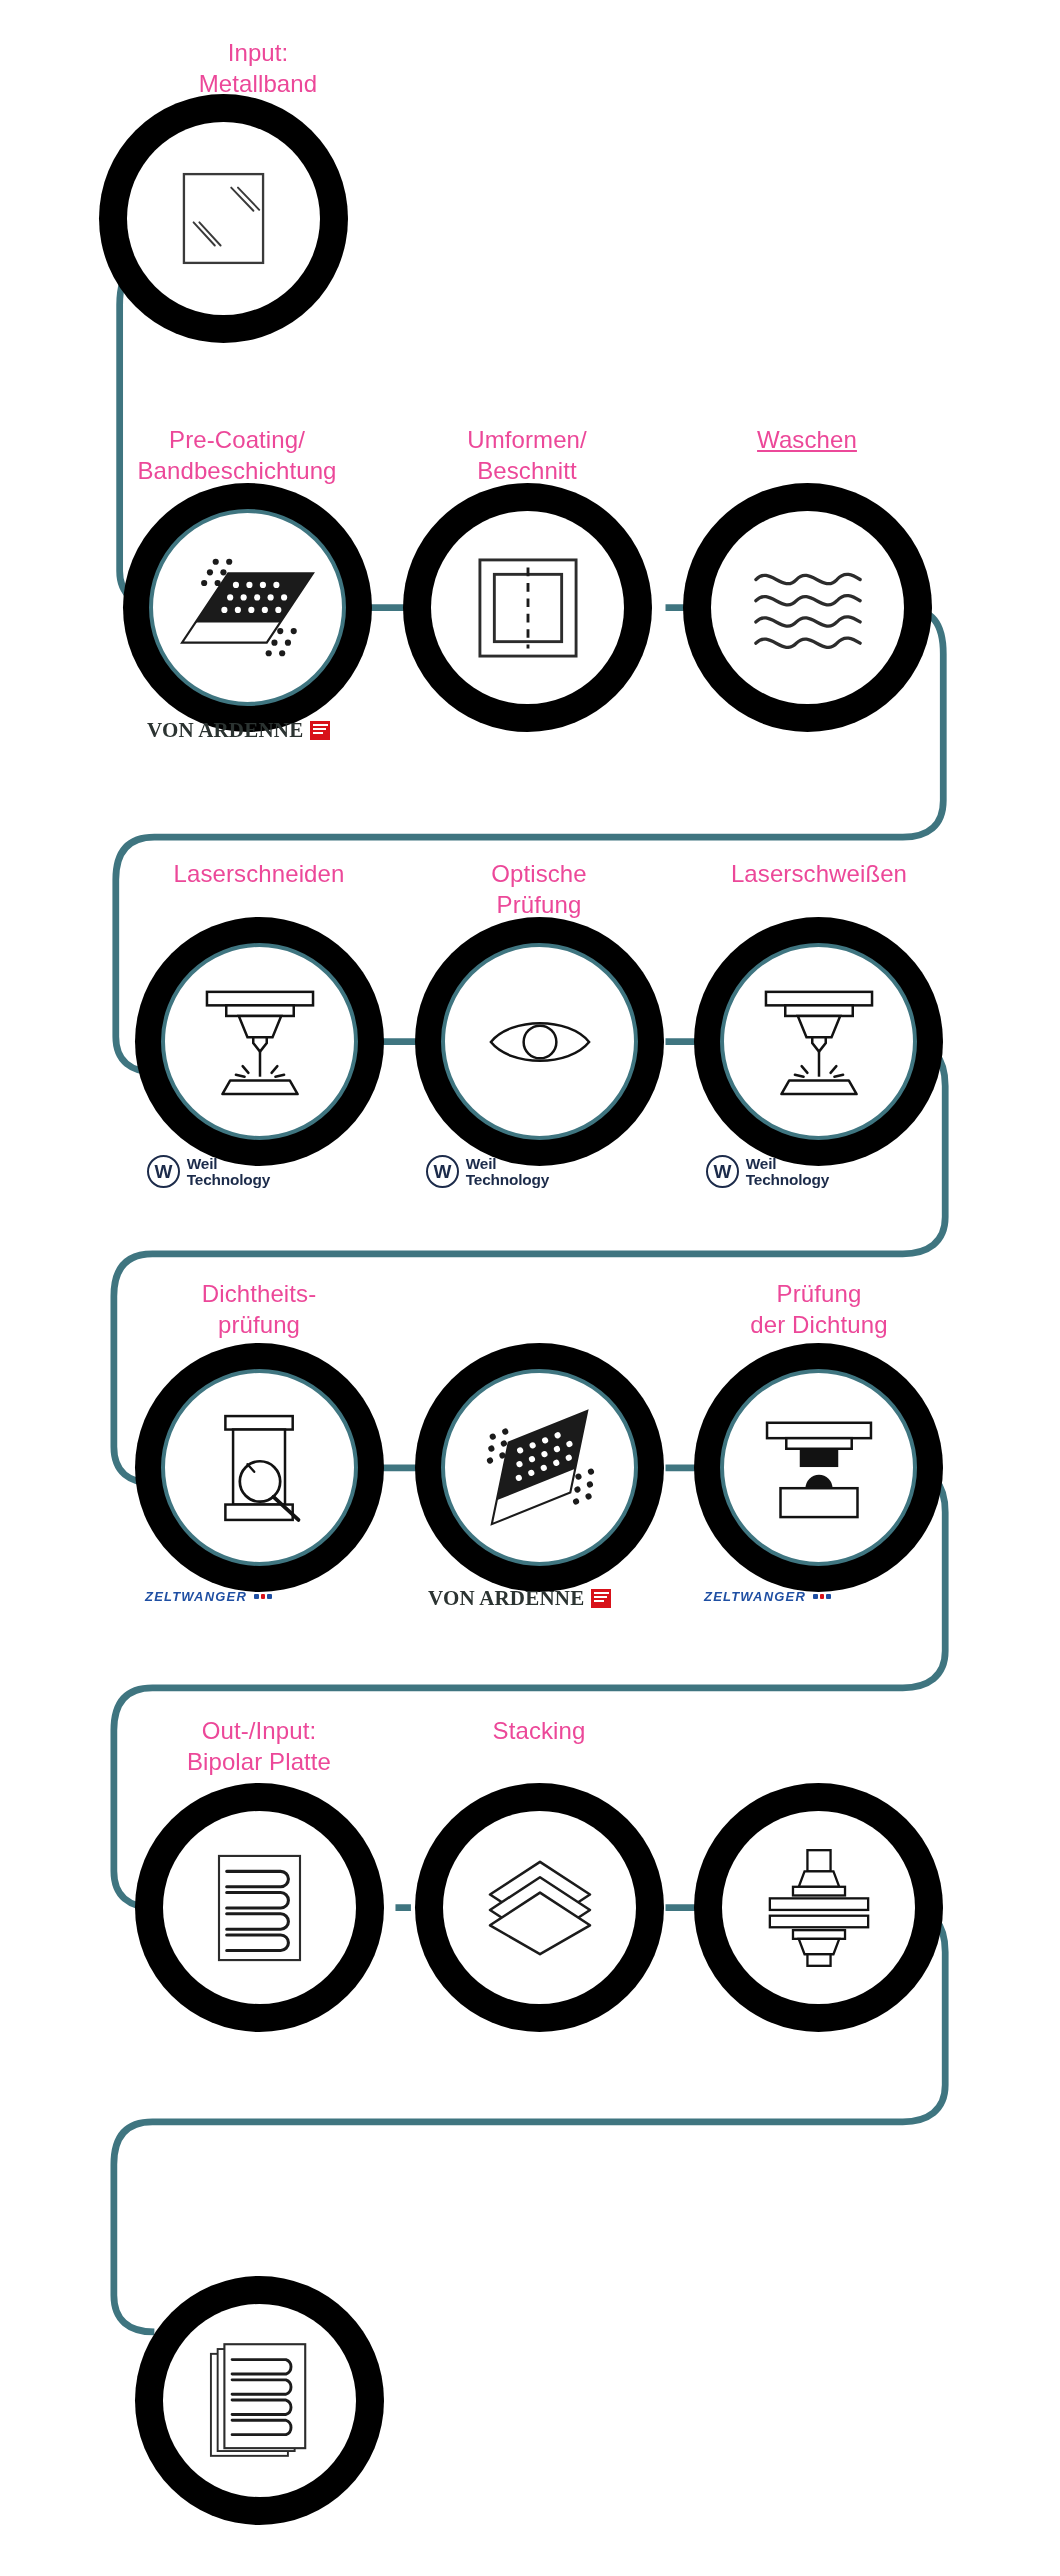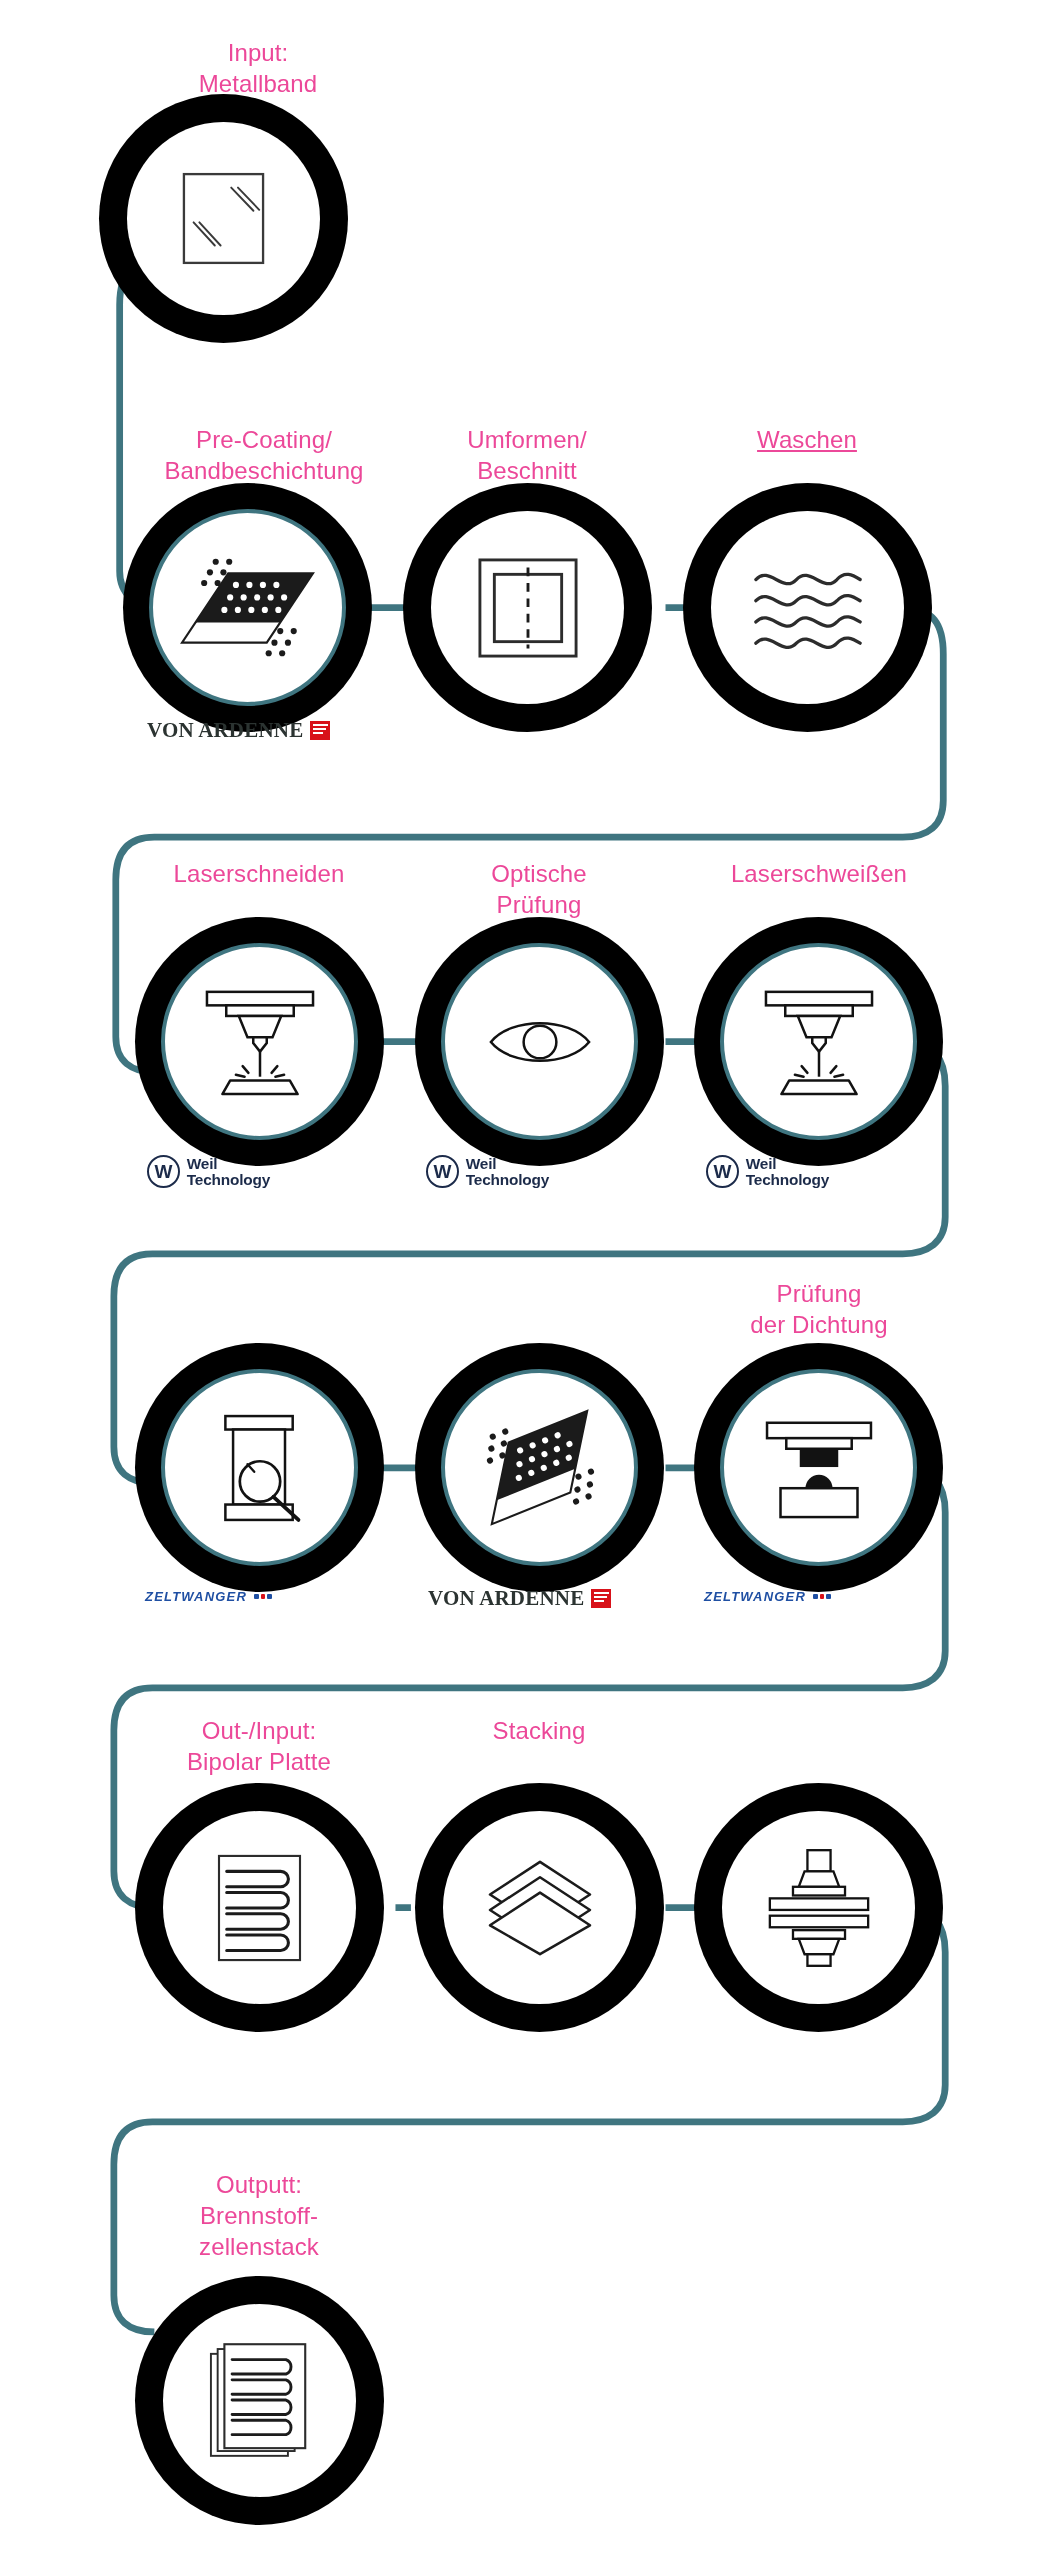--- a/index.html
+++ b/index.html
@@ -203,21 +203,21 @@
         <g stroke="#3a3a3a" stroke-width="2" stroke-linecap="round">
           <line x1="51" y1="16" x2="74" y2="40"></line>
           <line x1="58" y1="16" x2="80" y2="39"></line>
           <line x1="12" y1="52" x2="34" y2="76"></line>
           <line x1="18" y1="52" x2="40" y2="76"></line>
         </g>
       </svg>
     </div>
   </div>
 
-  <div class="label" style="left:105px; top:424px;text-align:center;">Pre-Coating/
+  <div class="label" style="left:78px; top:424px;text-align:center;">Pre-Coating/
 Bandbeschichtung</div>
   <div class="node teal" style="left:123px; top:483px;">
     <div class="ring"></div>
     <div class="disc"></div>
     <div class="glyph">
       <svg width="135" height="104" viewBox="0 0 140 108">
         <polygon points="50,18 138,18 90,90 2,90" fill="#ffffff" stroke="#1b1b1b" stroke-width="2.2"></polygon>
         <polygon points="50,18 138,18 104,69 16,69" fill="#1b1b1b"></polygon>
         <g fill="#ffffff">
           <circle cx="58" cy="30" r="3.2"></circle>
@@ -362,20 +362,22 @@
     </div>
   </div>
   <div class="logo" style="left:706px; top:1155px;">
     <span class="logo-weil-mark">
         <span>W</span>
       </span>
     <span class="logo-weil-text">Weil
 Technology</span>
   </div>
 
+  <div class="label" style="left:100px; top:1278px;">Dichtheits-
+prüfung</div>
   <div class="node teal" style="left:135px; top:1343px;">
     <div class="ring"></div>
     <div class="disc"></div>
     <div class="glyph">
       <svg width="100" height="112" viewBox="0 0 104 116">
         <rect x="16" y="4" width="70" height="14" fill="#fff" stroke="#121212" stroke-width="2.6"></rect>
         <rect x="24" y="18" width="54" height="78" fill="#fff" stroke="#121212" stroke-width="2.6"></rect>
         <rect x="16" y="96" width="70" height="16" fill="#fff" stroke="#121212" stroke-width="2.6"></rect>
         <circle cx="52" cy="72" r="21" fill="#fff" stroke="#121212" stroke-width="2.8"></circle>
         <line x1="66" y1="88" x2="92" y2="112" stroke="#121212" stroke-width="4" stroke-linecap="round"></line>
@@ -508,23 +510,20 @@
         <rect x="28" y="40" width="54" height="9" fill="#fff" stroke="#121212" stroke-width="2.4"></rect>
         <rect x="4" y="52" width="102" height="12" fill="#fff" stroke="#121212" stroke-width="2.4"></rect>
         <rect x="4" y="70" width="102" height="12" fill="#fff" stroke="#121212" stroke-width="2.4"></rect>
         <rect x="28" y="85" width="54" height="9" fill="#fff" stroke="#121212" stroke-width="2.4"></rect>
         <polygon points="34,94 76,94 70,110 40,110" fill="#fff" stroke="#121212" stroke-width="2.4"></polygon>
         <rect x="43" y="110" width="24" height="12" fill="#fff" stroke="#121212" stroke-width="2.4"></rect>
       </svg>
     </div>
   </div>
 
-  <div class="label" style="left:100px; top:2169px;">Outputt:
-Brennstoff-
-zellenstack</div>
   <div class="node" style="left:135px; top:2276px;">
     <div class="ring"></div>
     <div class="disc"></div>
     <div class="glyph">
       <svg width="102" height="118" viewBox="0 0 106 122">
         <rect x="2" y="12" width="80" height="106" fill="#fff" stroke="#2c2c2c" stroke-width="2"></rect>
         <rect x="9" y="7" width="80" height="106" fill="#fff" stroke="#2c2c2c" stroke-width="2"></rect>
         <rect x="16" y="2" width="84" height="108" fill="#fff" stroke="#2c2c2c" stroke-width="2.2"></rect>
         <g fill="none" stroke="#1b1b1b" stroke-width="3" stroke-linecap="round" stroke-linejoin="round">
           <path d="M24,18 H80 a8,8 0 0 1 0,15 H24"></path>

